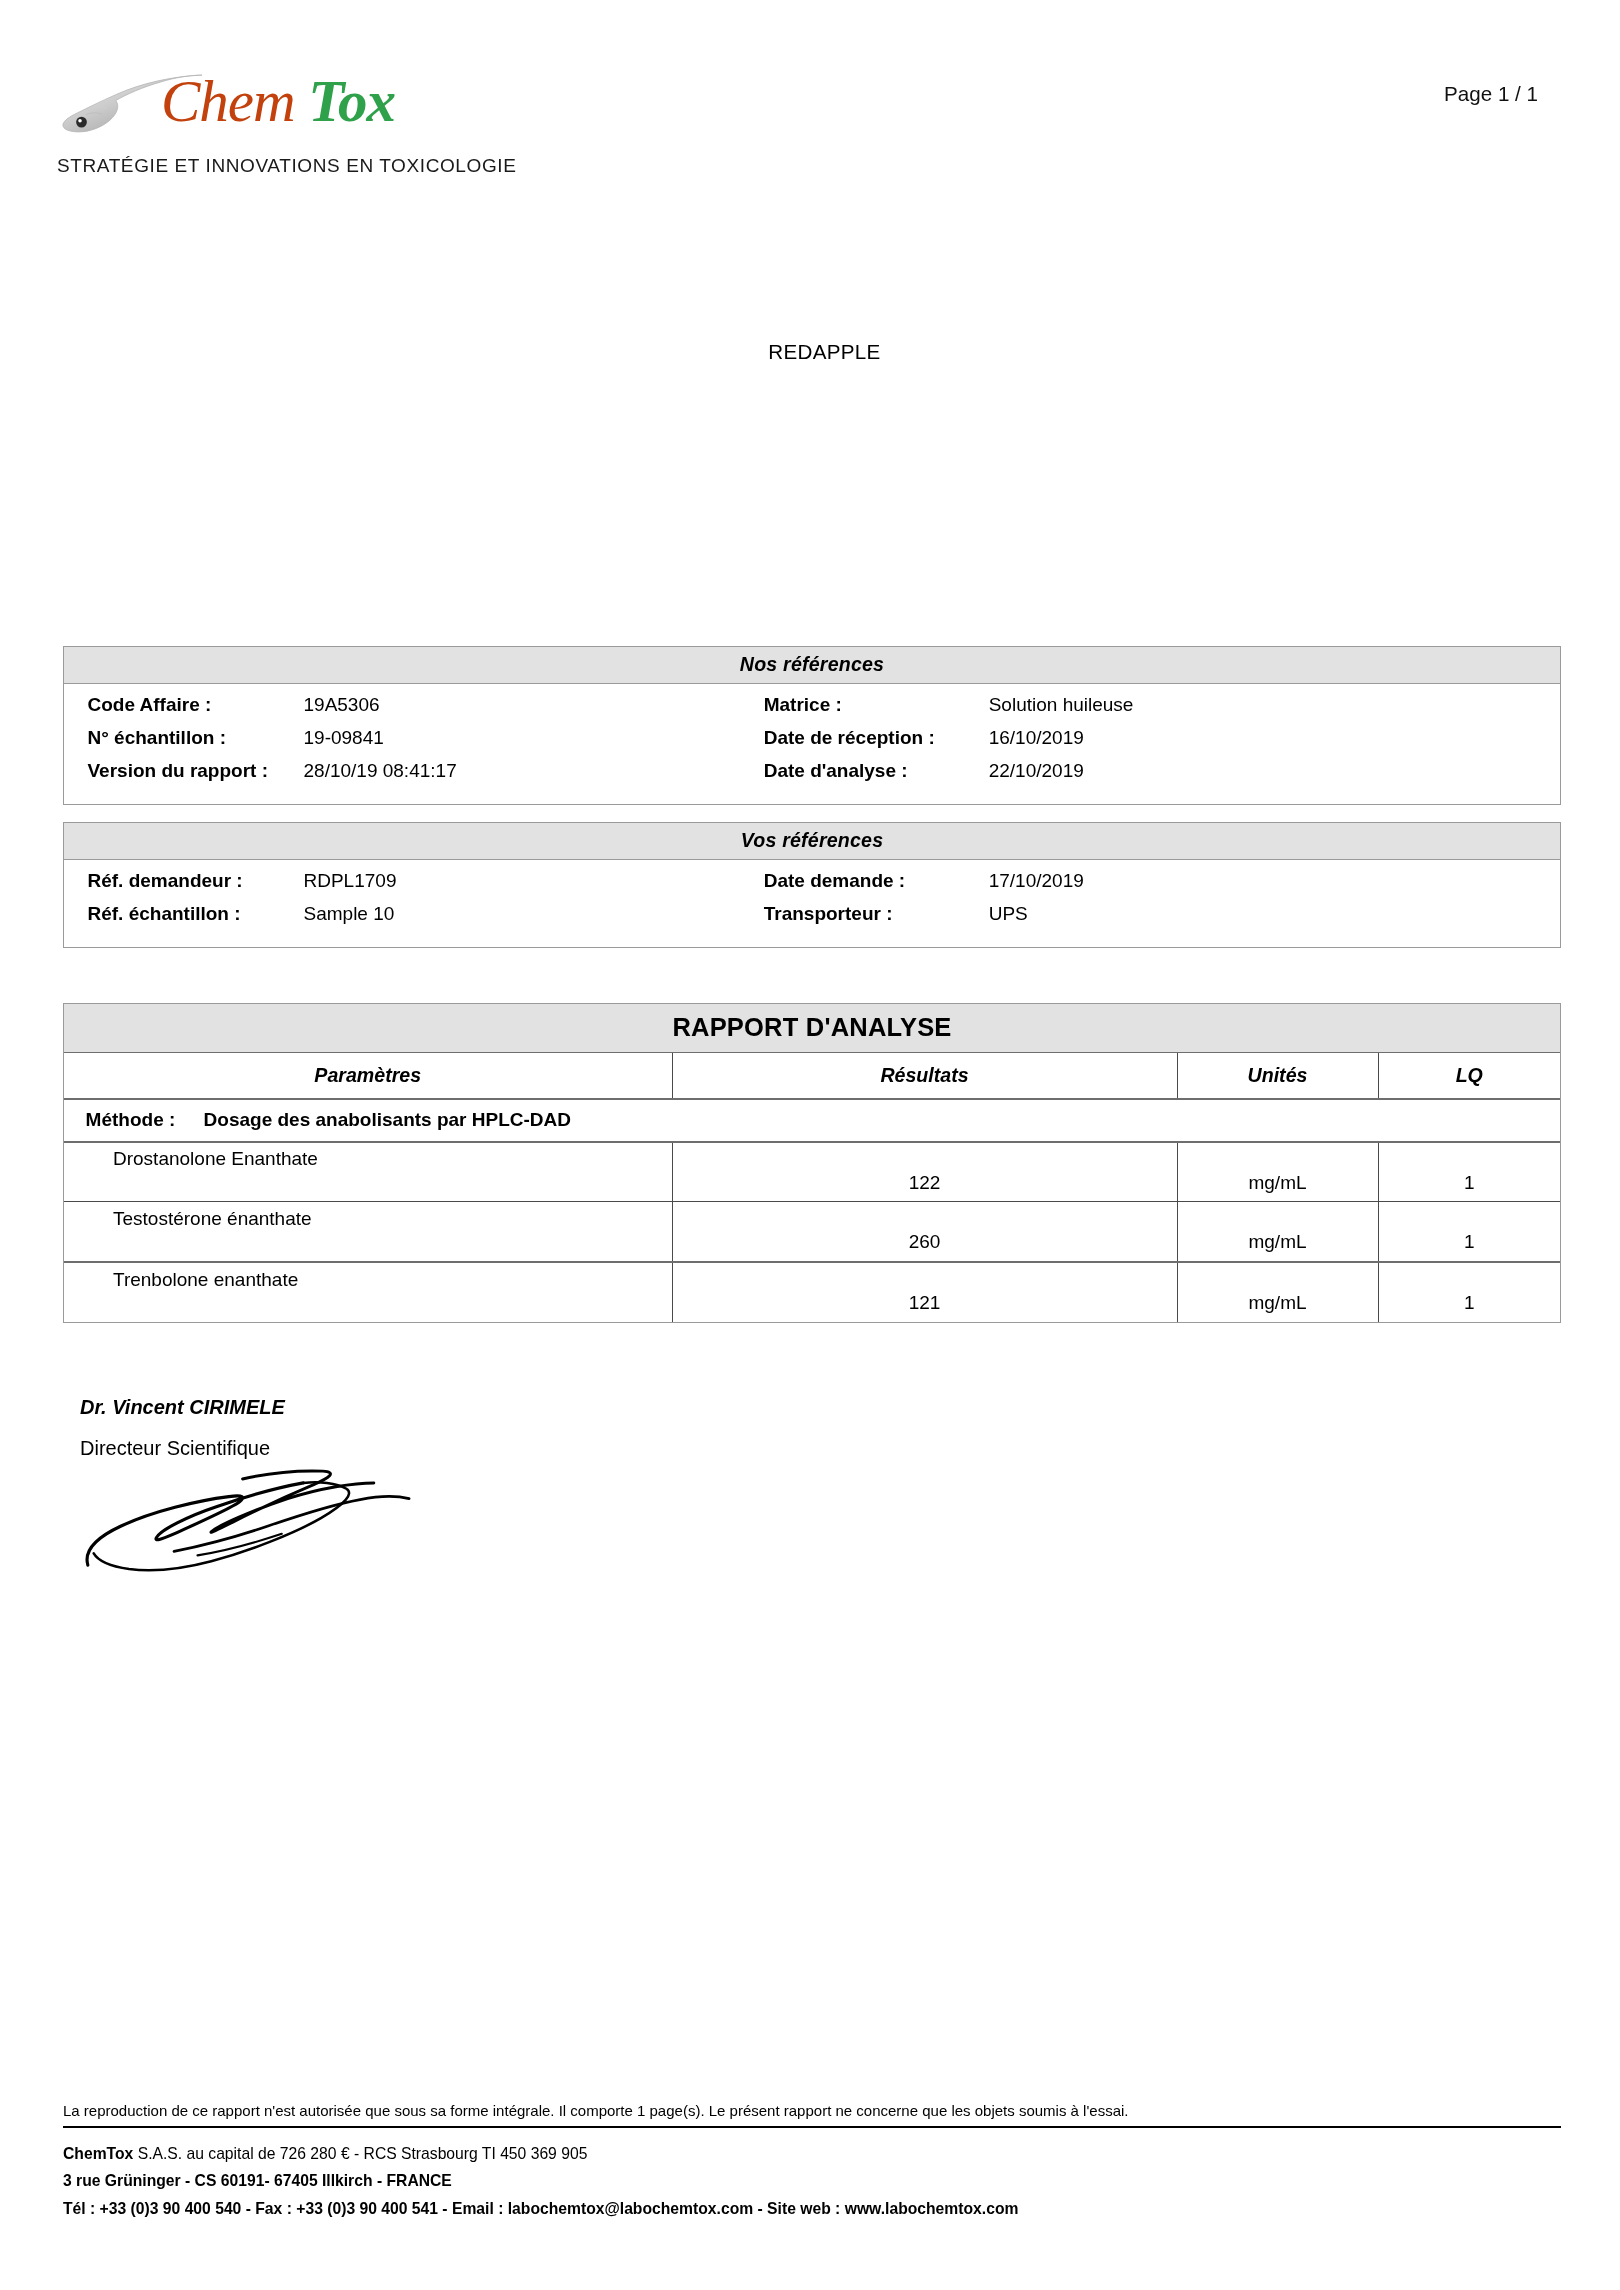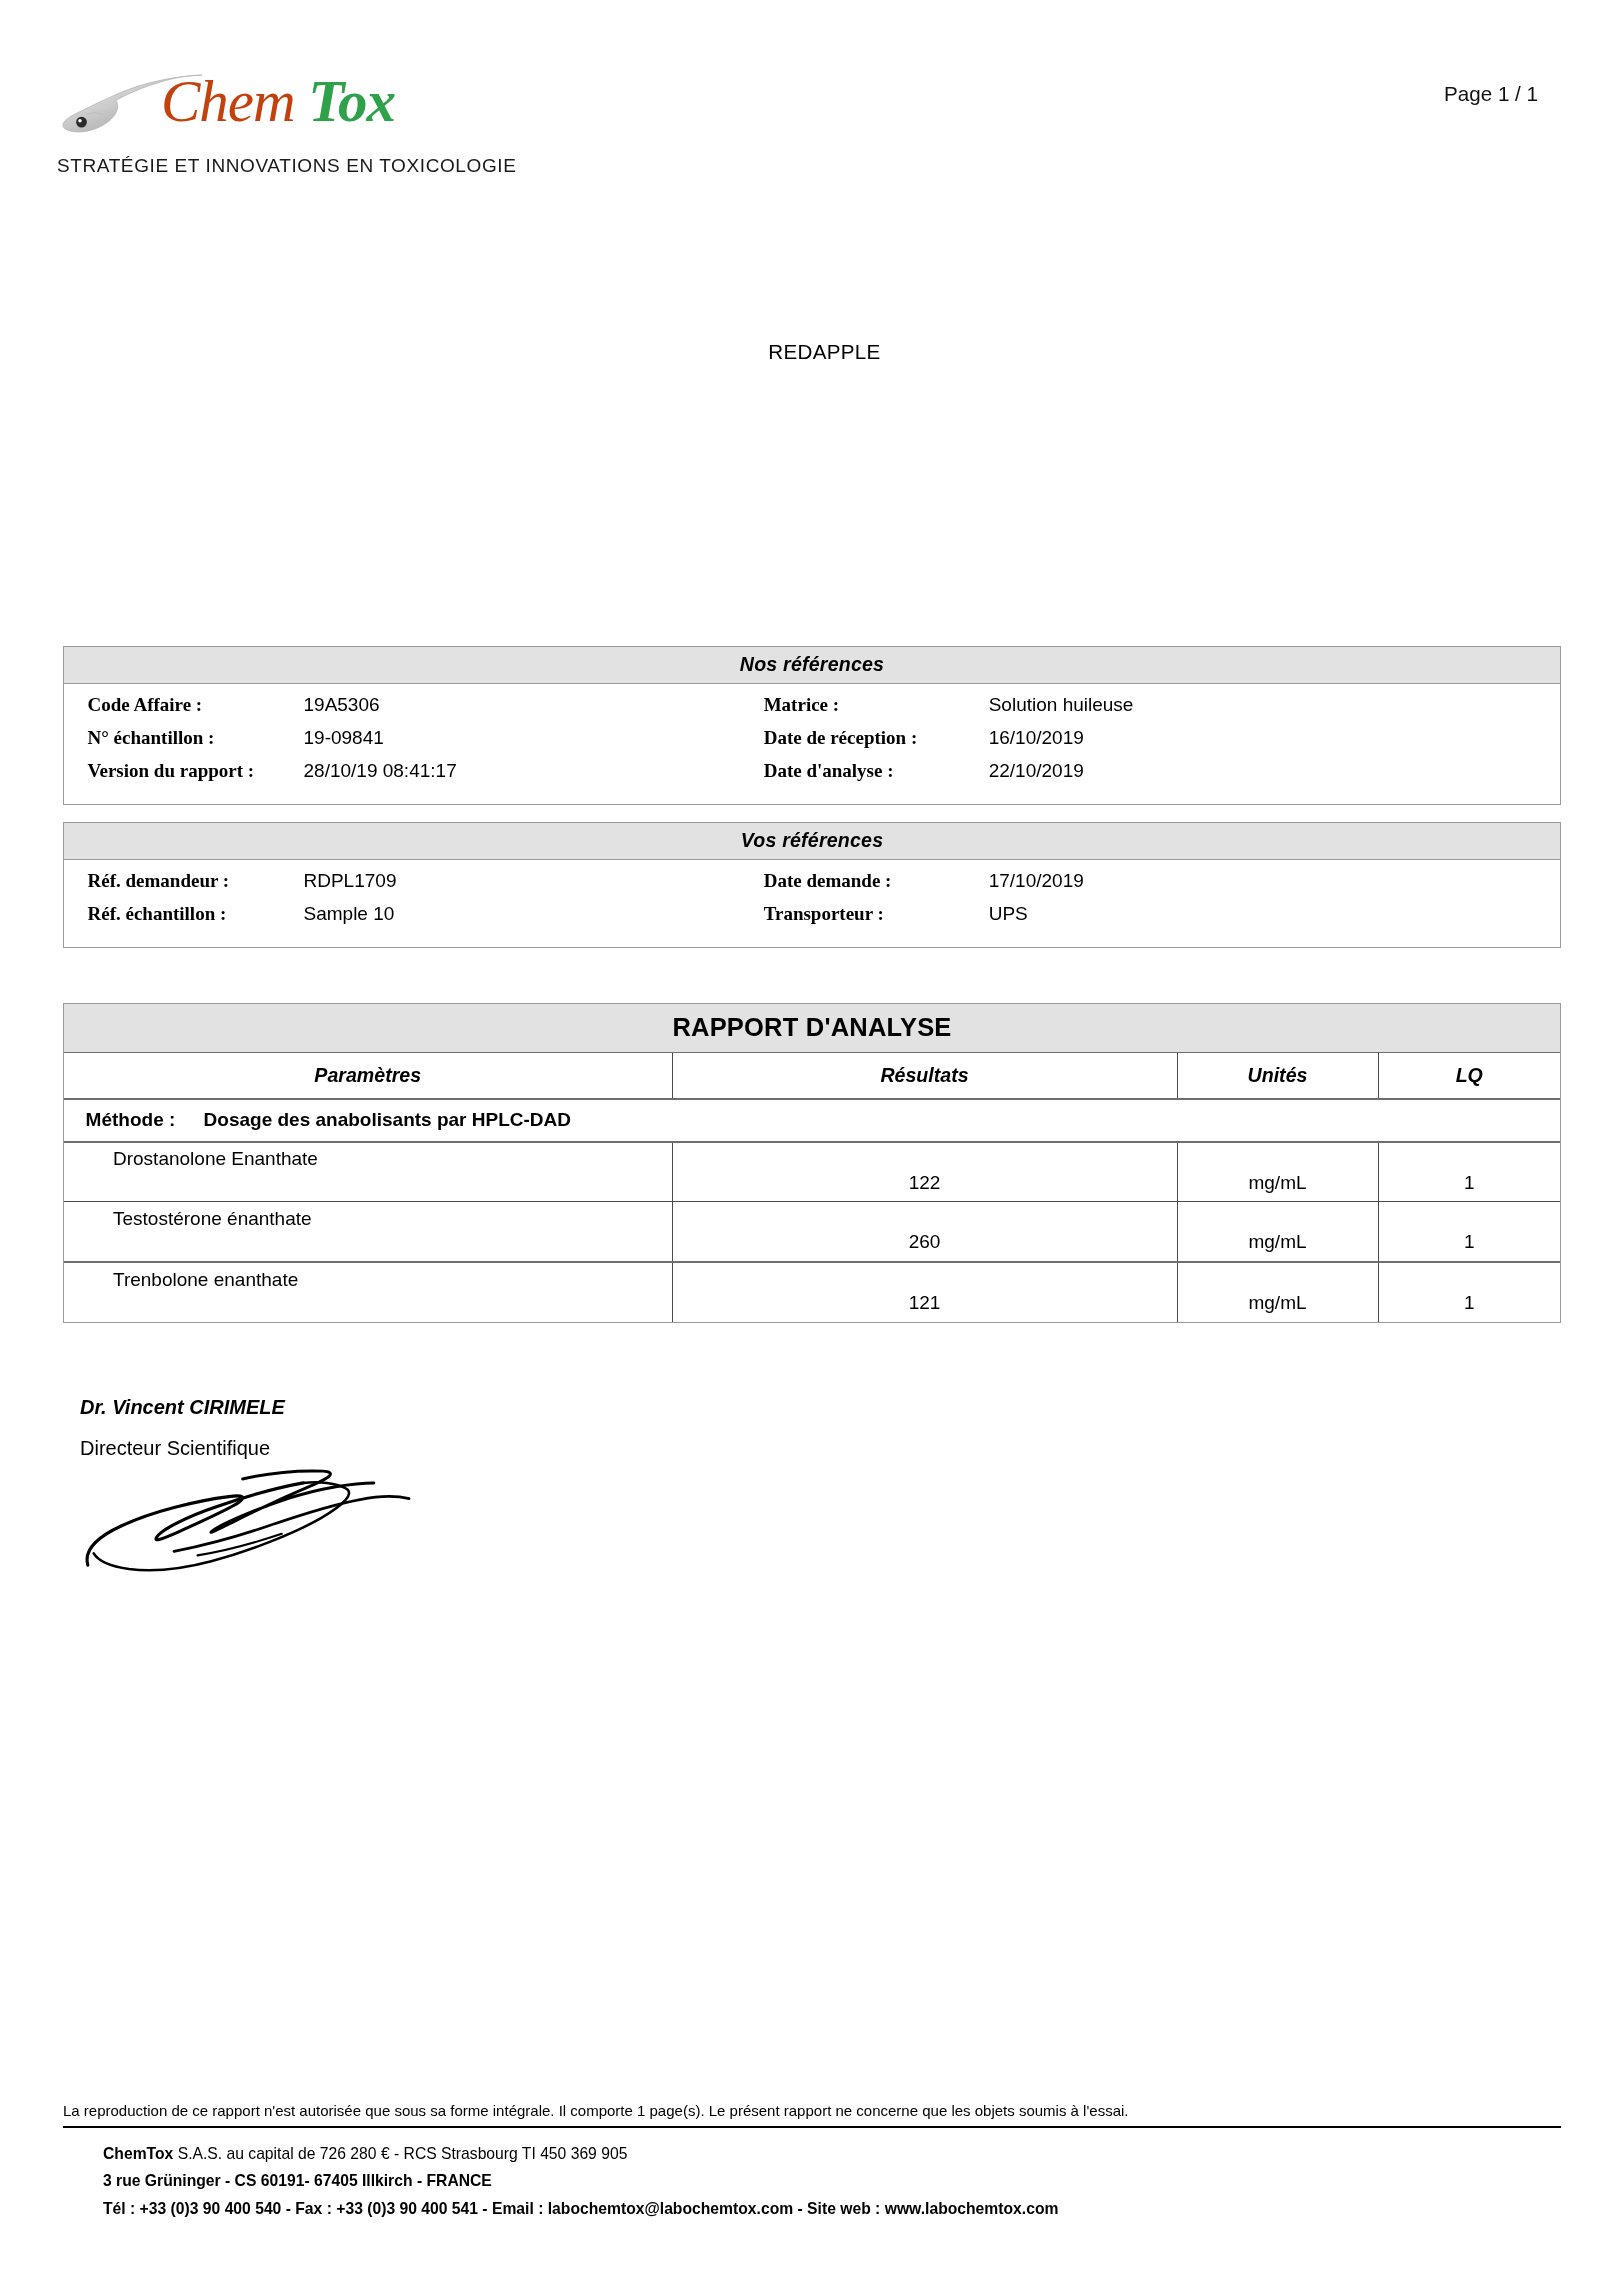--- a/index.html
+++ b/index.html
@@ -121,21 +121,20 @@
   .ref-col.right { width: 804px; padding-left: 13.7px; box-sizing: border-box; }
   .ref-row {
     display: flex;
     align-items: baseline;
     height: 33px;
   }
   .ref-label {
     font-weight: bold;
     font-size: 19px;
     white-space: nowrap;
-    font-family: Liberation Serif, serif;
   }
   .ref-col.left  .ref-label { width: 216px; }
   .ref-col.right .ref-label { width: 225px; }
   .ref-value {
     font-size: 19px;
     white-space: nowrap;
   }
 
   
   .report {
@@ -264,21 +263,20 @@
   }
   .footer-rule {
     border-top: 2px solid #000;
     margin-bottom: 11.8px;
   }
   .footer-line {
     font-size: 15.7px;
     font-weight: bold;
     line-height: 1.75;
     white-space: nowrap;
-    margin-left: 40px;
   }
   .footer-line .thin { font-weight: normal; }
 </style>
 </head>
 <body>
 
 <div class="page">
 
   <div class="header">
     <div class="logo-block">

